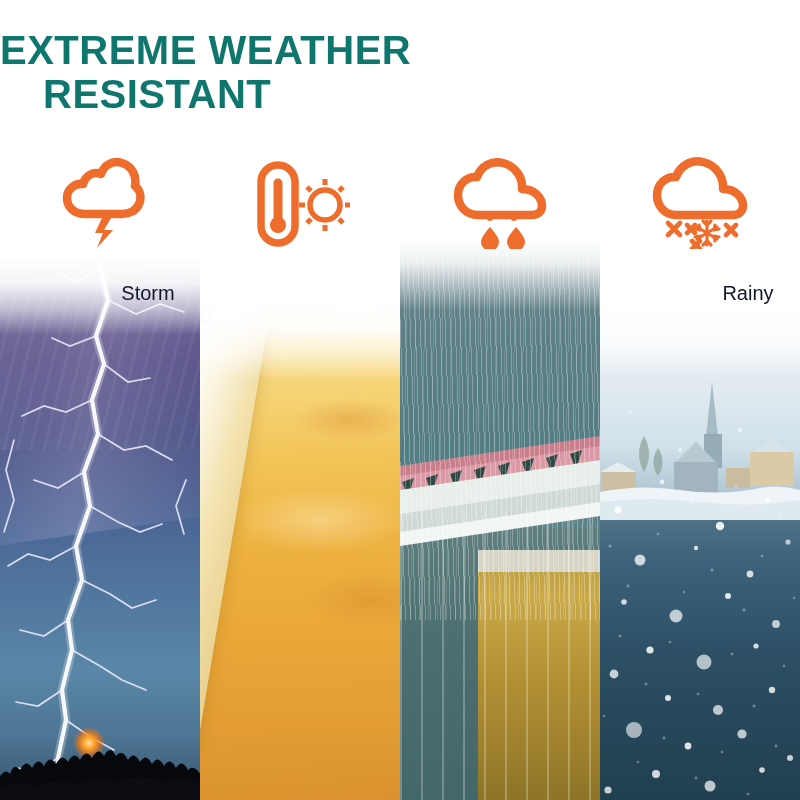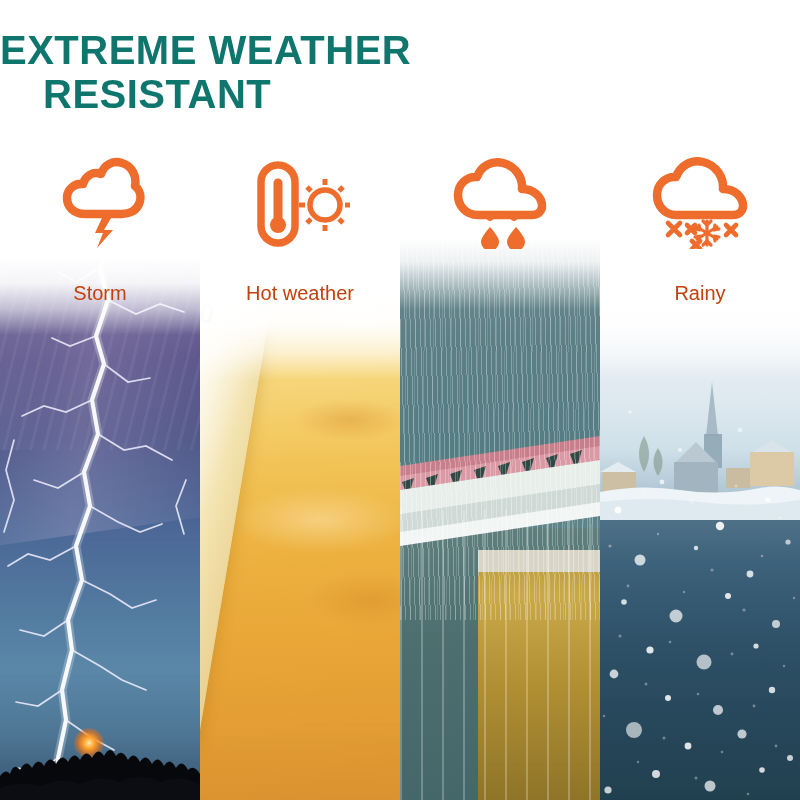--- a/index.html
+++ b/index.html
@@ -28,22 +28,23 @@
   
   .cols{position:absolute;left:0;top:150px;width:800px;height:650px;display:flex;}
   .col{position:relative;width:200px;height:650px;overflow:hidden;background:#fff;}
 
   .icon-wrap{
     position:absolute;left:0;top:0;width:200px;height:105px;
     display:flex;align-items:center;justify-content:center;z-index:5;
   }
   .label{
     position:absolute;left:0;top:132px;width:200px;
-    text-align:center;color:#c2410c;font-size:20px;z-index:5;
+    text-align:center;color:#0f172a;font-size:20px;z-index:5;
     white-space:nowrap;
+    padding-left:48px;
   }
 
   
   .photo{
     position:absolute;left:0;top:0;width:200px;height:650px;z-index:1;
     overflow:hidden;
   }
 
   
   .storm-sky{
@@ -306,21 +307,20 @@
             <path d="M75 68 L75 74"></path>
             <path d="M49 48 L55 48"></path>
             <path d="M95 48 L101 48"></path>
             <path d="M57 30 L61 34"></path>
             <path d="M89 62 L93 66"></path>
             <path d="M93 30 L89 34"></path>
             <path d="M61 62 L57 66"></path>
           </g>
         </svg>
       </div>
-      <div class="label">Hot weather</div>
     </div>
 
     <div class="col">
       <div class="photo">
         <div class="rain-sky"></div>
         <div class="rain-wall"></div>
         <div class="rain-window"></div>
         <div class="rain-window-top"></div>
         <svg class="rain-roof" width="200" height="130" viewBox="0 0 200 130" preserveAspectRatio="none">
           <path d="M0 46 L200 16 L200 44 L0 74 Z" fill="#c97f8b"></path>

